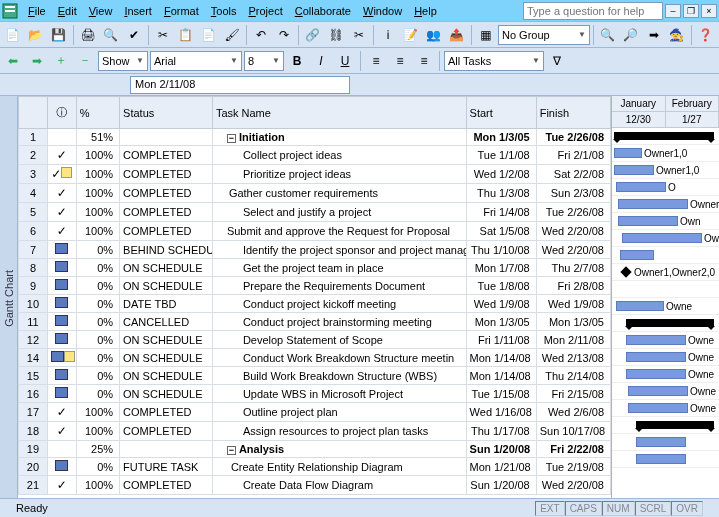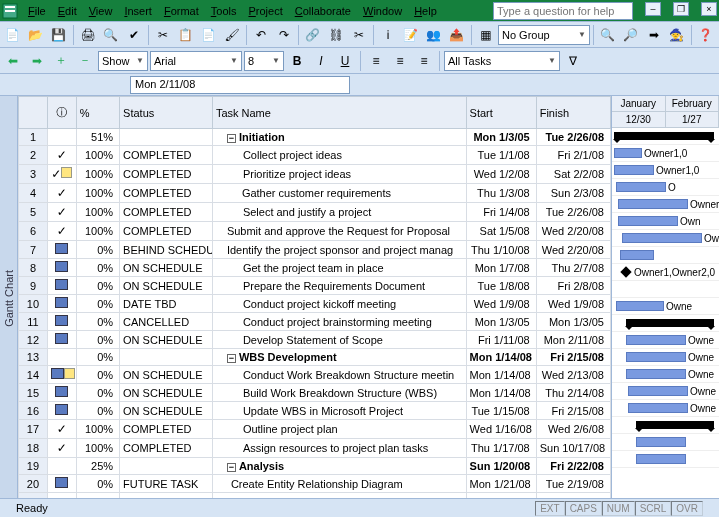--- a/index.html
+++ b/index.html
@@ -1,21 +1,21 @@
 <!DOCTYPE html>
 <html><head>
 <meta charset="utf-8">
 <style>
 * { box-sizing: border-box; margin: 0; padding: 0; }
 body { font-family: Tahoma, Arial, sans-serif; font-size: 11px; background: #d6e4f4; width: 719px; height: 517px; overflow: hidden; position: relative; }
-.menubar { display: flex; align-items: center; background: #15803d; border-bottom: 1px solid #a0b8d8; height: 22px; padding: 8px 2px; }
+.menubar { display: flex; align-items: center; background: #7dd3fc; border-bottom: 1px solid #a0b8d8; height: 22px; padding: 8px 2px; }
 .menubar .icon { width: 16px; height: 16px; margin-right: 4px; }
 .menuitem { padding: 2px 6px; cursor: default; }
 .menuitem u { text-decoration: underline; }
-.helpbox { margin-left: auto; display: flex; align-items: flex-start; gap: 12px; }
+.helpbox { margin-left: auto; display: flex; align-items: center; gap: 2px; }
 .helpbox input { width: 140px; height: 18px; border: 1px solid #7a9ac0; padding: 1px 3px; font-size: 11px; color: #888; }
 .winbtn { width: 16px; height: 14px; border: 1px solid #7a9ac0; background: #e8f0fa; display: inline-flex; align-items: center; justify-content: center; font-size: 9px; cursor: pointer; }
 .toolbar { display: flex; align-items: center; background: #d6e4f4; border-bottom: 1px solid #a0b8d8; height: 26px; padding: 2px; gap: 1px; }
 .tbtn { width: 22px; height: 22px; border: 1px solid transparent; display: inline-flex; align-items: center; justify-content: center; cursor: pointer; font-size: 12px; }
 .tsep { width: 1px; height: 20px; background: #a0b8d8; margin: 0 2px; }
 .combo { height: 20px; border: 1px solid #7a9ac0; background: white; padding: 1px 3px; font-size: 11px; display: inline-flex; align-items: center; }
 .combo .dd { margin-left: auto; font-size: 8px; color: #555; padding-left: 4px; }
 .fmt-bar { display: flex; align-items: center; background: #d6e4f4; border-bottom: 1px solid #a0b8d8; height: 26px; padding: 2px; gap: 2px; }
 .date-bar { display: flex; align-items: center; background: #d6e4f4; border-bottom: 1px solid #a0b8d8; height: 22px; padding: 2px 2px 2px 130px; }
 .date-bar .dateval { width: 220px; height: 18px; border: 1px solid #7a9ac0; background: white; padding: 1px 4px; }
@@ -139,21 +139,21 @@
       <i>I</i>
     </span>
   <span class="tbtn">
       <u>U</u>
     </span>
   <span class="tsep"></span>
   <span class="tbtn">≡</span>
   <span class="tbtn">≡</span>
   <span class="tbtn">≡</span>
   <span class="tsep"></span>
-  <span class="combo" style="width:116px">
+  <span class="combo" style="width:100px">
       <span>All Tasks</span>
       <span class="dd">▼</span>
     </span>
   <span class="tbtn">∇</span>
 </div>
 
 <div class="date-bar">
   <div class="dateval">Mon 2/11/08</div>
 </div>
 
@@ -200,21 +200,21 @@
             <td>COMPLETED</td>
             <td class="task" style="padding-left:30px">Prioritize project ideas</td>
             <td class="date">Wed 1/2/08</td>
             <td class="date">Sat 2/2/08</td>
           </tr>
           <tr>
             <td class="rownum">4</td>
             <td class="ind"><span class="check">✓</span></td>
             <td class="pct">100%</td>
             <td>COMPLETED</td>
-            <td class="task" style="padding-left:29px">Gather customer requirements</td>
+            <td class="task" style="padding-left:16px">Gather customer requirements</td>
             <td class="date">Thu 1/3/08</td>
             <td class="date">Sun 2/3/08</td>
           </tr>
           <tr>
             <td class="rownum">5</td>
             <td class="ind"><span class="check">✓</span></td>
             <td class="pct">100%</td>
             <td>COMPLETED</td>
             <td class="task" style="padding-left:30px">Select and justify a project</td>
             <td class="date">Fri 1/4/08</td>
@@ -227,21 +227,21 @@
             <td>COMPLETED</td>
             <td class="task" style="padding-left:14px">Submit and approve the Request for Proposal</td>
             <td class="date">Sat 1/5/08</td>
             <td class="date">Wed 2/20/08</td>
           </tr>
           <tr>
             <td class="rownum">7</td>
             <td class="ind"><span class="sqicon"></span></td>
             <td class="pct">0%</td>
             <td>BEHIND SCHEDULE</td>
-            <td class="task" style="padding-left:14px">Identify the project sponsor and project manag</td>
+            <td class="task" style="padding-left:30px">Identify the project sponsor and project manag</td>
             <td class="date">Thu 1/10/08</td>
             <td class="date">Wed 2/20/08</td>
           </tr>
           <tr>
             <td class="rownum">8</td>
             <td class="ind"><span class="sqicon"></span></td>
             <td class="pct">0%</td>
             <td>ON SCHEDULE</td>
             <td class="task" style="padding-left:30px">Get the project team in place</td>
             <td class="date">Mon 1/7/08</td>
@@ -275,29 +275,20 @@
             <td class="date">Mon 1/3/05</td>
           </tr>
           <tr>
             <td class="rownum">12</td>
             <td class="ind"><span class="sqicon"></span></td>
             <td class="pct">0%</td>
             <td>ON SCHEDULE</td>
             <td class="task" style="padding-left:30px">Develop Statement of Scope</td>
             <td class="date">Fri 1/11/08</td>
             <td class="date">Mon 2/11/08</td>
-          </tr>
-          <tr>
-            <td class="rownum">13</td>
-            <td class="ind"></td>
-            <td class="pct sum">0%</td>
-            <td></td>
-            <td class="task sum" style="padding-left:14px"><span class="collapse-icon">−</span>WBS Development</td>
-            <td class="date sum">Mon 1/14/08</td>
-            <td class="date sum">Fri 2/15/08</td>
           </tr>
           <tr>
             <td class="rownum">14</td>
             <td class="ind"><span class="sqicon"></span><span class="noteicon"></span></td>
             <td class="pct">0%</td>
             <td>ON SCHEDULE</td>
             <td class="task" style="padding-left:30px">Conduct Work Breakdown Structure meetin</td>
             <td class="date">Mon 1/14/08</td>
             <td class="date">Wed 2/13/08</td>
           </tr>

